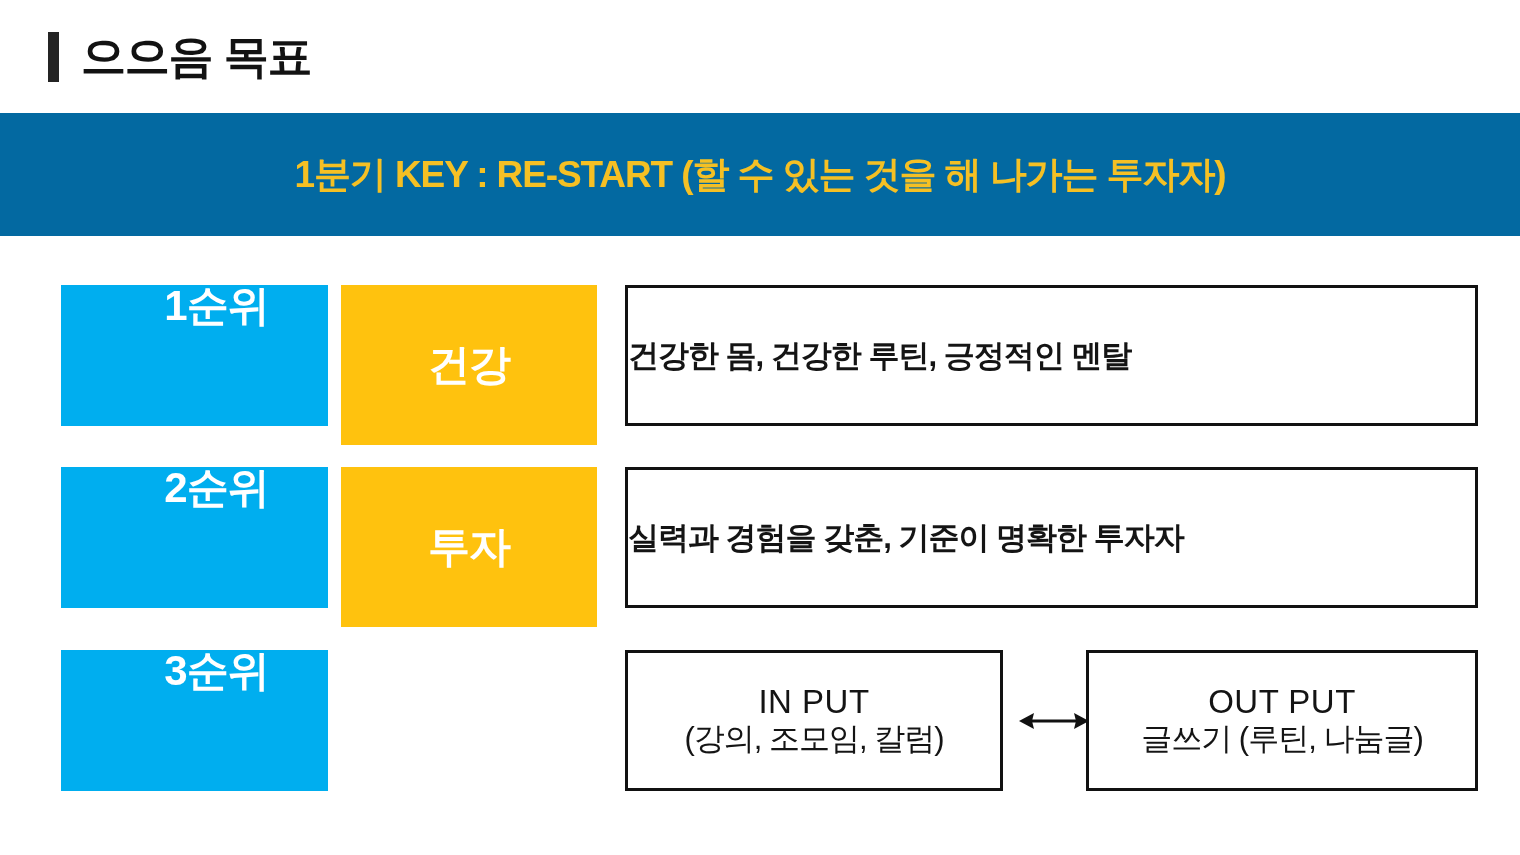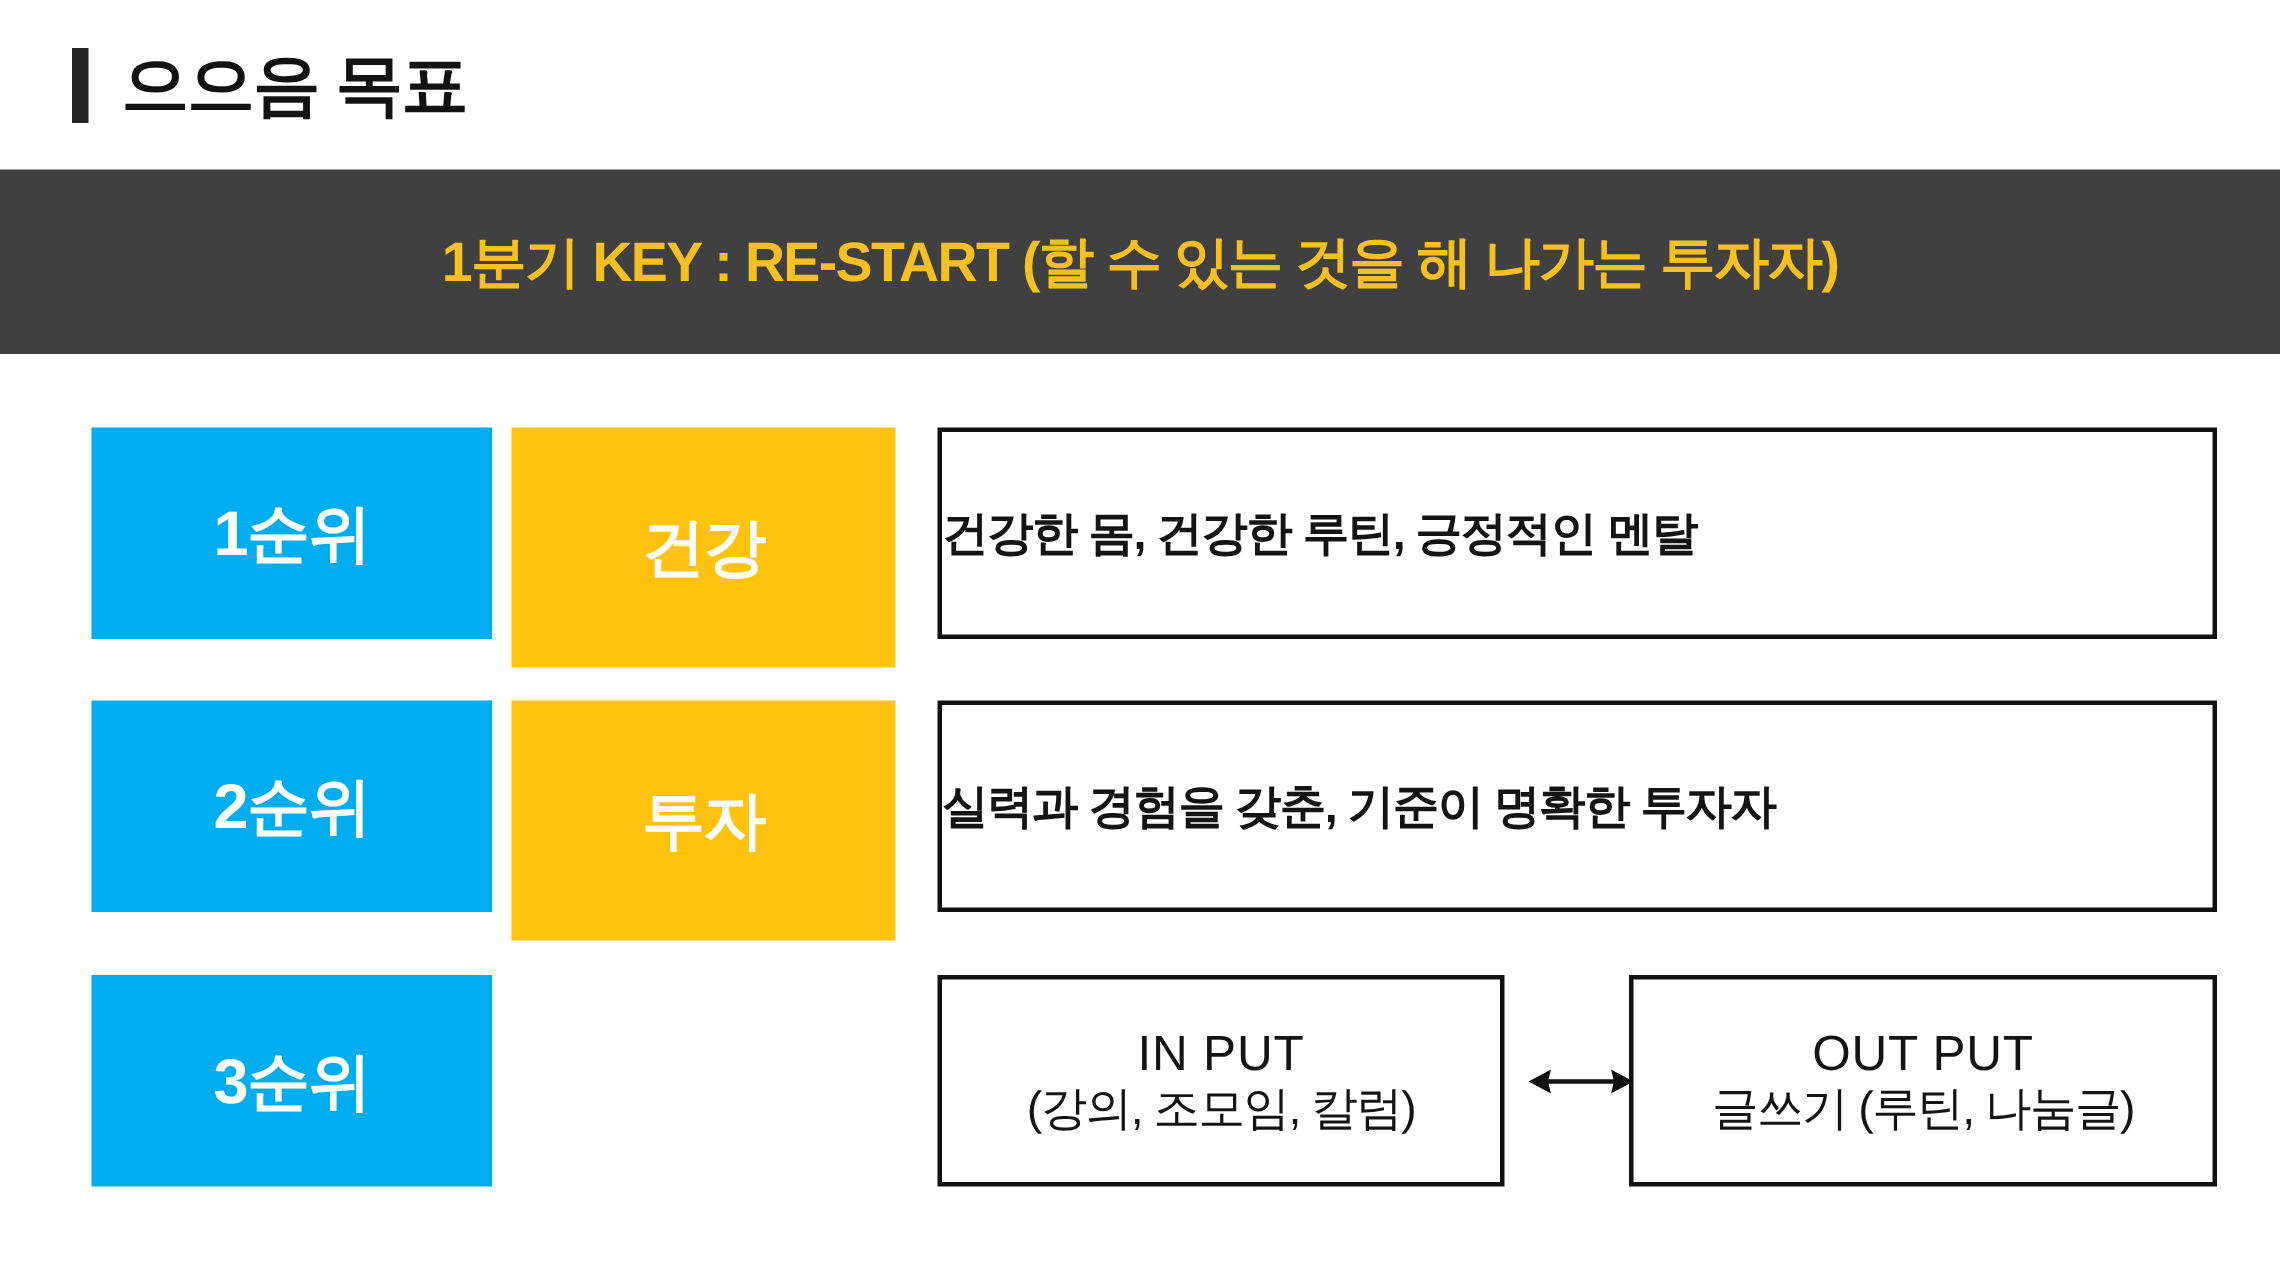--- a/index.html
+++ b/index.html
@@ -45,21 +45,21 @@
     white-space: nowrap;
   }
 
   
   .key-banner {
     position: absolute;
     left: 0;
     top: 113px;
     width: 1520px;
     height: 123px;
-    background: #404040;
+    background: #0369a1;
     display: flex;
     align-items: center;
     justify-content: center;
   }
   .key-banner-text {
     color: #F5C024;
     font-size: 37px;
     font-weight: 800;
     letter-spacing: -1.1px;
     white-space: nowrap;
@@ -81,26 +81,27 @@
     height: 141px;
   }
   .row-1 { top: 49px; }
   .row-2 { top: 231px; }
   .row-3 { top: 414px; }
 
   .rank-box {
     position: absolute;
     left: 61px;
     top: 0;
-    width: 267px;
+    width: 223px;
     height: 141px;
     background: #00AEEF;
     display: flex;
-    align-items: center;
-    justify-content: center;
+    align-items: flex-start;
+    justify-content: center;
+    padding-left: 44px;
   }
   .rank-box-label {
     color: #ffffff;
     font-size: 42px;
     font-weight: 800;
     letter-spacing: -1px;
     line-height: 1;
   }
 
   .topic-box {

